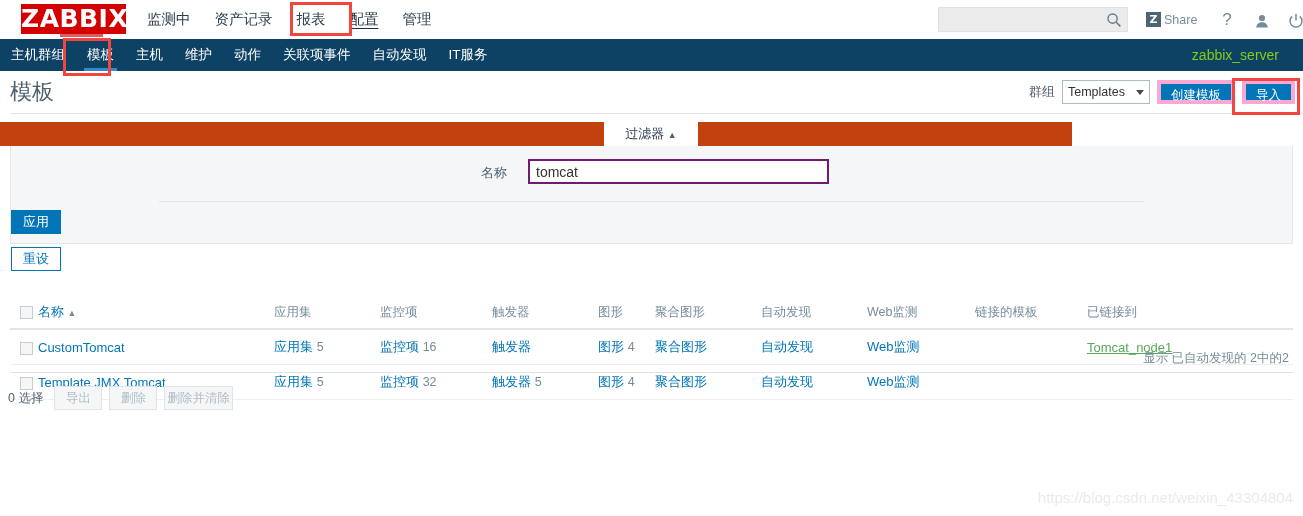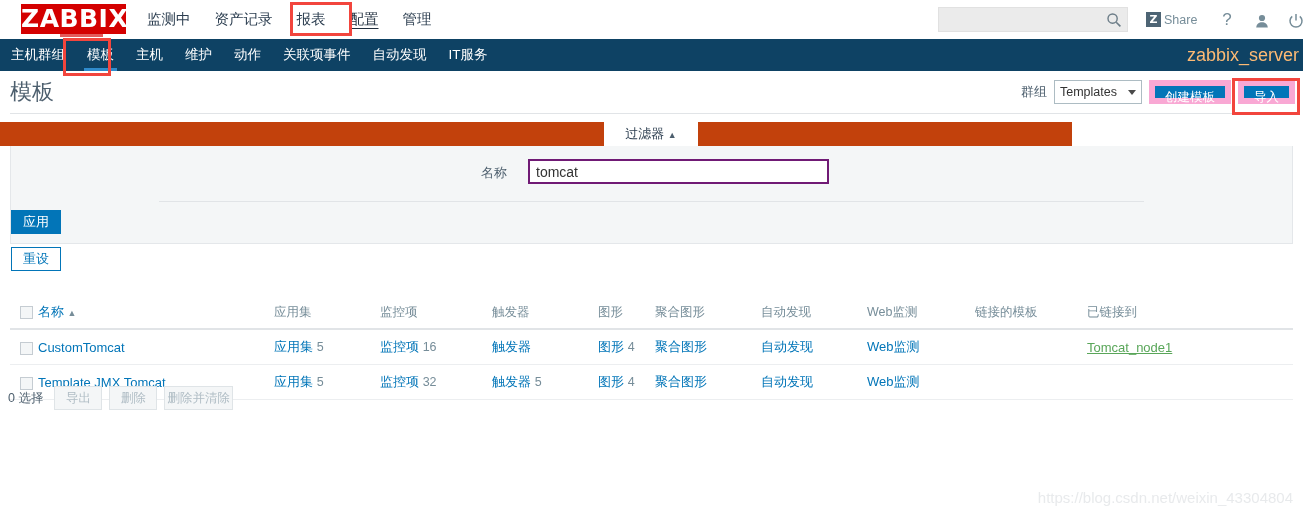--- a/index.html
+++ b/index.html
@@ -74,43 +74,43 @@
   .subnav-inner { position: absolute; left: 0; top: 0; height: 32px; display: flex; align-items: stretch; }
   .subnav-item {
     color: #ffffff; font-size: 13.5px; padding: 0 11px; line-height: 32px;
     position: relative; cursor: pointer; white-space: nowrap;
   }
   .subnav-item.selected::after {
     content: ""; position: absolute; left: 8px; right: 8px; bottom: 0; height: 3px;
     background: #2F8BCC;
   }
   .server-name {
-    position: absolute; right: 4px; top: 0; line-height: 32px;
-    color: #fdba74; font-size: 18px;
+    position: absolute; right: 24px; top: 0; line-height: 32px;
+    color: #84cc16; font-size: 14px;
   }
 
   
   .titlerow { position: absolute; left: 0; top: 71px; width: 1303px; height: 45px; background: #fff; }
   .page-title {
     position: absolute; left: 10px; top: 6px; font-size: 22px; color: #4d5f6e; font-weight: normal;
   }
   .title-ctl { position: absolute; right: 8px; top: 9px; display: flex; align-items: center; gap: 7px; }
   .group-label { font-size: 13px; color: #4d5f6e; }
   .select-box {
     width: 88px; height: 24px; border: 1px solid #adbcc3; background: #fff;
     font-size: 12.5px; color: #333; padding: 0 16px 0 5px; line-height: 22px;
     position: relative; cursor: pointer; white-space: nowrap; overflow: hidden;
   }
   .select-caret {
     position: absolute; right: 5px; top: 9px; width: 0; height: 0;
     border-left: 4px solid transparent; border-right: 4px solid transparent;
     border-top: 5px solid #4a4a4a;
   }
   .btn-primary {
-    height: 24px; background: #0275b8; color: #fff; border: 6px solid #f9a8d4;
+    height: 24px; background: #0275b8; color: #fff; border: 4px solid #f9a8d4;
     font-size: 12.5px; padding: 0 10px; cursor: pointer; line-height: 22px;
     font-family: "Liberation Sans", sans-serif;
   }
   .title-line { position: absolute; left: 10px; right: 10px; top: 42px; height: 1px; background: #e1e4e7; }
 
   
   .filter-tabstrip {
     position: absolute; left: 0; top: 122px; width: 1072px; height: 24px; background: #c2410c; padding-left: 40px;
   }
   .filter-tab {
@@ -395,20 +395,21 @@
           </td>
           <td></td>
           <td>
             <a class="greenlnk"></a>
           </td>
         </tr>
       </tbody>
     </table>
   </div>
 
+  <div class="footer-count">显示 已自动发现的 2中的2</div>
 
   <div class="actions">
     <span class="sel-count">0 选择</span>
     <button class="btn-disabled">导出</button>
     <button class="btn-disabled">删除</button>
     <button class="btn-disabled">删除并清除</button>
   </div>
 
   <div class="redbox" id="redbox-config"></div>
   <div class="redbox" id="redbox-template"></div>

